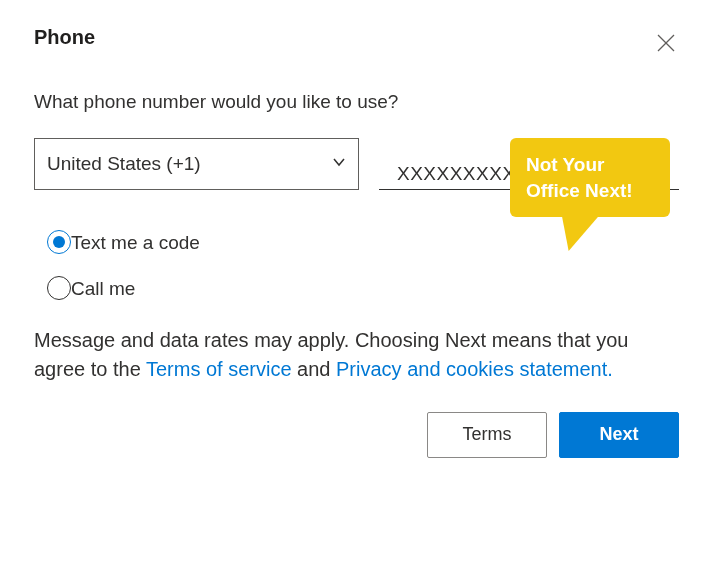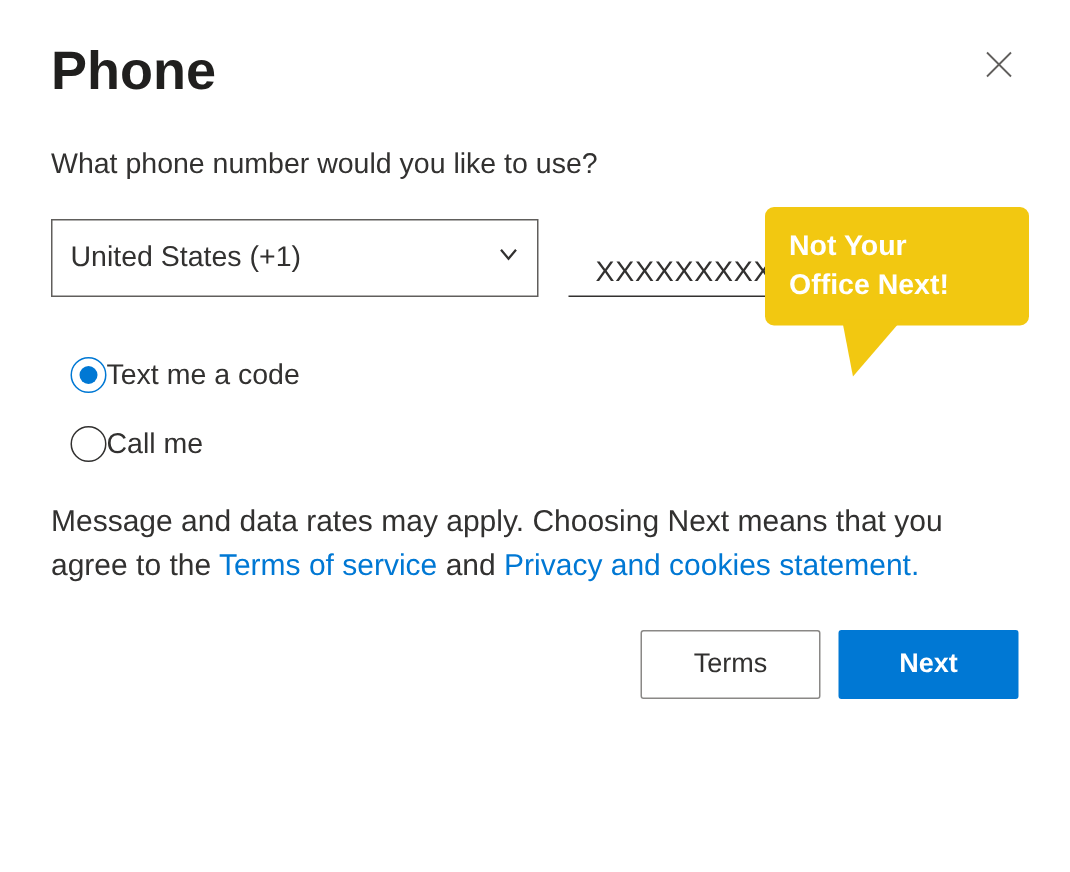--- a/index.html
+++ b/index.html
@@ -15,21 +15,21 @@
       padding: 26px 34px 34px 34px;
       position: relative;
     }
     .header {
       display: flex;
       justify-content: space-between;
       align-items: flex-start;
       margin-bottom: 28px;
     }
     .title {
-      font-size: 36px;
+      font-size: 20px;
       font-weight: 600;
       color: #201f1e;
     }
     .close-icon {
       cursor: pointer;
       padding: 4px;
       margin-top: 4px;
     }
     .close-icon svg { width: 18px; height: 18px; stroke: #605e5c; stroke-width: 1.2; }
     .intro, .prompt {
@@ -136,21 +136,21 @@
     .btn-primary {
       background: #0078d4;
       border: 1px solid #0078d4;
       color: #fff;
       font-weight: 600;
     }
     .callout {
       position: absolute;
       top: 138px;
       left: 510px;
-      width: 176px;
+      width: 160px;
       background: #f2c811;
       color: #fff;
       font-weight: 600;
       font-size: 19px;
       padding: 14px 16px;
       border-radius: 6px;
       line-height: 1.35;
       pointer-events: none;
     }
     .callout::after {

